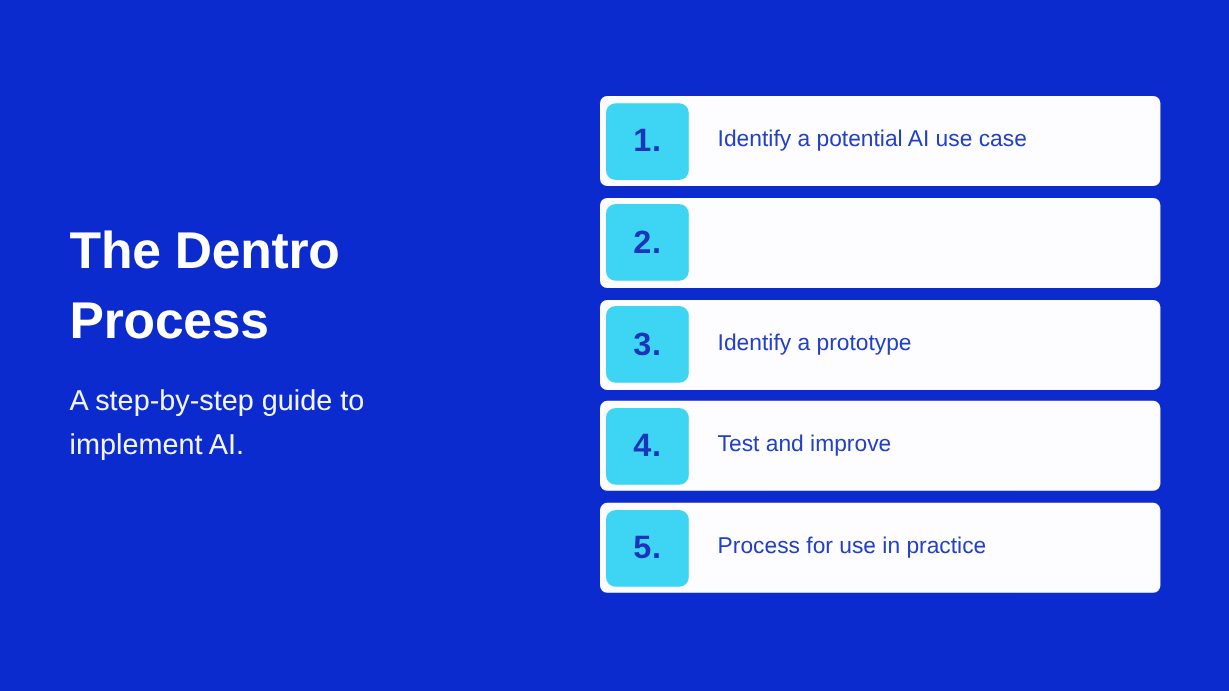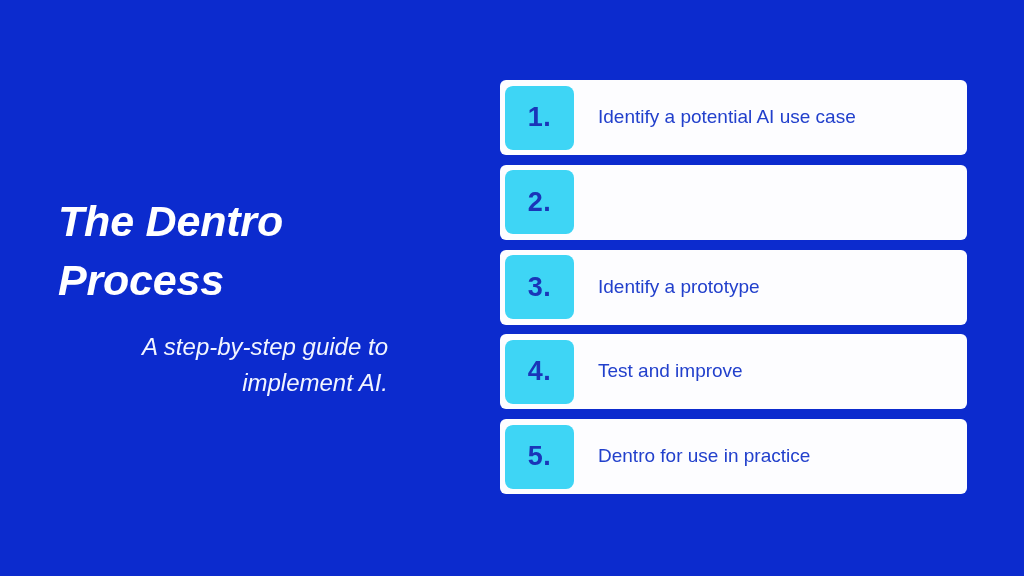--- a/index.html
+++ b/index.html
@@ -20,43 +20,41 @@
     width: 1024px;
     height: 576px;
     background: #0C2BCE;
     box-sizing: border-box;
   }
 
   
   .left-col {
     position: absolute;
     left: 58px;
-    top: 192px;
+    top: 180px;
     width: 400px;
-    font-style: italic;
   }
 
   .title {
     font-size: 43px;
     font-weight: bold;
     line-height: 1.38;
     color: #FFFFFF;
     letter-spacing: -0.2px;
     margin: 0;
     max-width: 300px;
   }
 
   .subtitle {
     margin: 18px 0 0 0;
     font-size: 24px;
     font-weight: normal;
     line-height: 1.52;
     color: #F2F5FF;
     max-width: 330px;
-    text-align: right;
   }
 
   
   .steps {
     position: absolute;
     left: 500px;
     top: 80px;
     width: 467px;
     height: 414px;
     display: flex;
@@ -125,17 +123,17 @@
       <div class="step-label">Identify a prototype</div>
     </div>
 
     <div class="step-row">
       <div class="step-badge">4.</div>
       <div class="step-label">Test and improve</div>
     </div>
 
     <div class="step-row">
       <div class="step-badge">5.</div>
-      <div class="step-label">Dentro for use in practice</div>
+      <div class="step-label">Process for use in practice</div>
     </div>
 
   </div>
 </div>
 
 </body></html>

